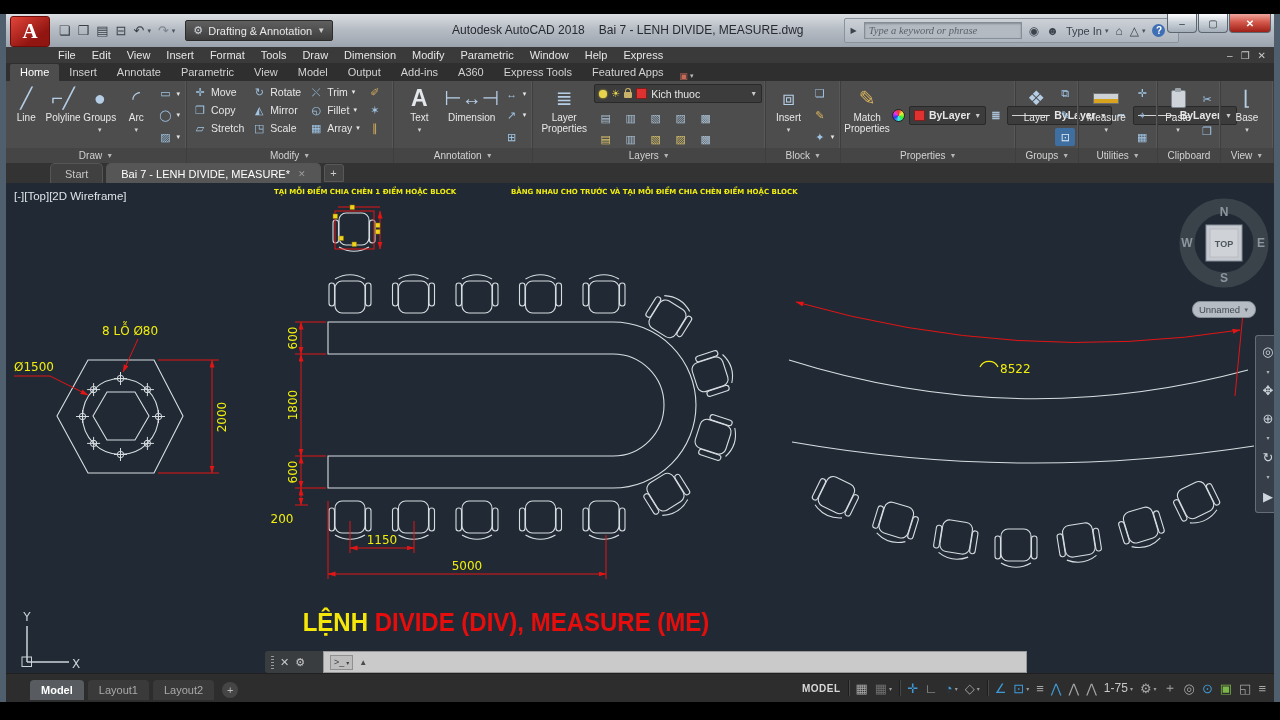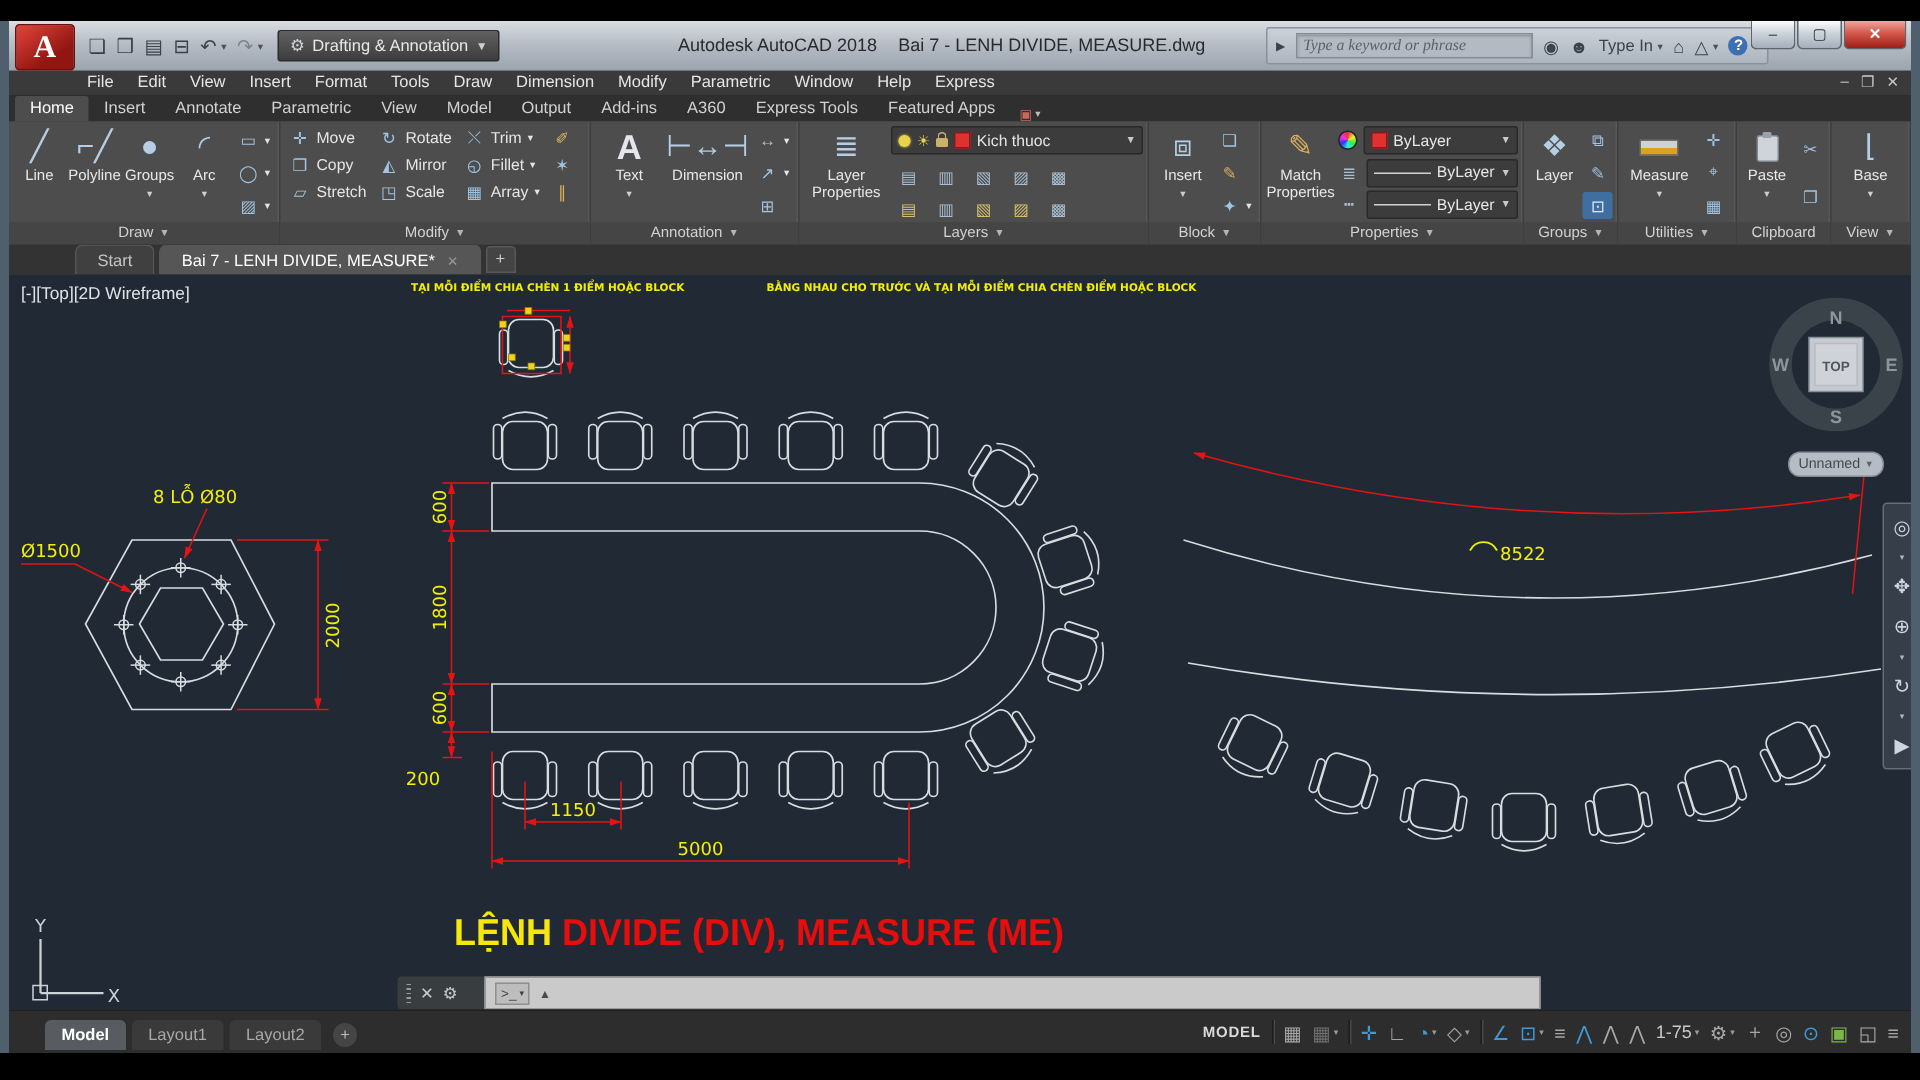--- a/index.html
+++ b/index.html
@@ -77,21 +77,21 @@
   .sun{color:#e8d44a;font-size:10px;}
   .lock{width:8px;height:6px;background:#c9b36a;border-radius:1px;position:relative;margin-top:3px;}
   .lock:before{content:"";position:absolute;top:-4px;left:1px;width:4px;height:4px;
                border:1.4px solid #c9b36a;border-bottom:none;border-radius:3px 3px 0 0;}
   .cwheel{width:11px;height:11px;border-radius:50%;
           background:conic-gradient(#e33,#ee3,#3e3,#3ee,#33e,#e3e,#e33);border:1px solid #222;}
   .layico{font-size:11px;color:#a9c0d4;width:15px;text-align:center;}
   .clipico{width:13px;height:16px;background:#cfd4da;border:1px solid #7e868e;border-radius:2px;position:relative;}
   .clipico:before{content:"";position:absolute;top:-3px;left:3px;width:6px;height:4px;background:#9aa2aa;border-radius:1px;}
   .ruler{width:24px;height:9px;border:1px solid #6e6e6e;background:linear-gradient(#cdd2d7 50%,#d8a41e 50%);}
-  .propcol{display:flex;flex-direction:column;justify-content:space-between;padding:1px 0 2px;gap:2px;}
+  .propcol{display:flex;flex-direction:row;justify-content:space-between;padding:1px 0 2px;gap:2px;font-weight:bold;}
   .proprow{display:flex;align-items:center;gap:4px;}
   
   .filetabs{height:20px;background:#333;display:flex;align-items:flex-end;flex:0 0 auto;padding-left:44px;}
   .ftab{height:19px;display:flex;align-items:center;padding:0 14px;font-size:11px;color:#c6c6c6;
         background:#404040;border:1px solid #555;border-bottom:none;border-radius:5px 5px 0 0;margin-right:3px;}
   .ftab.active{background:#565656;color:#fff;}
   .ftab .x{margin-left:8px;color:#9a9a9a;font-size:9px;}
   .ftab-add{width:18px;height:16px;background:#444;border:1px solid #585858;border-radius:3px 3px 0 0;
             color:#ccc;font-size:11px;display:flex;align-items:center;justify-content:center;margin-bottom:1px;}
   

